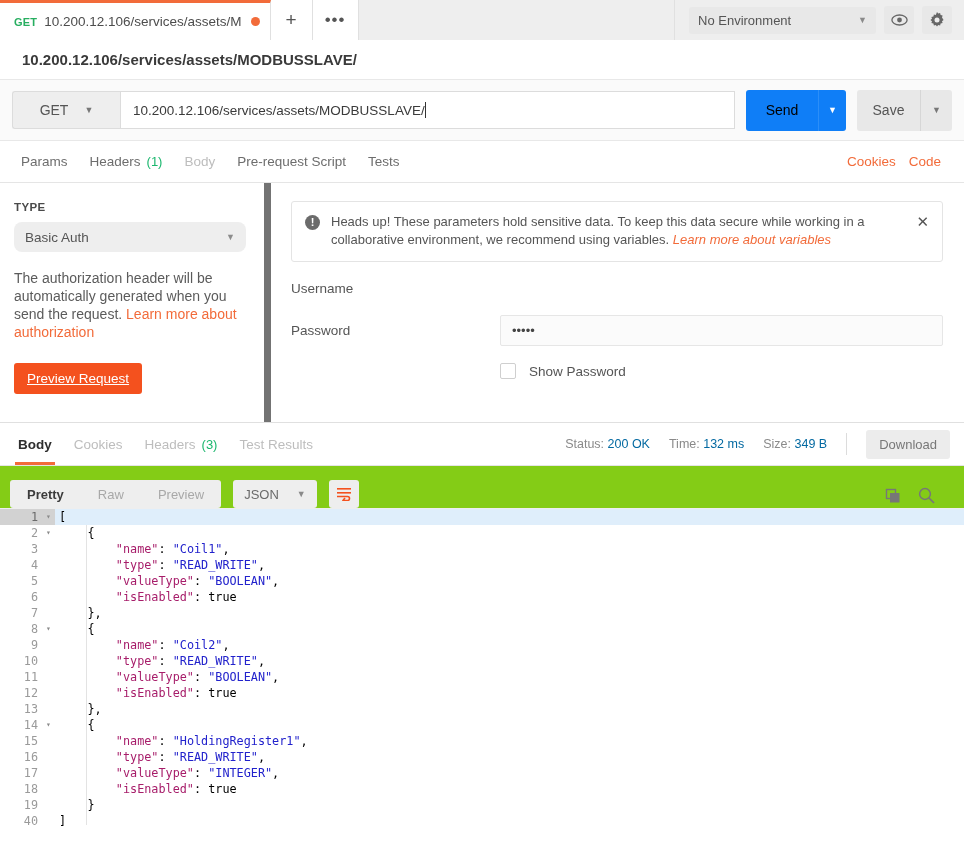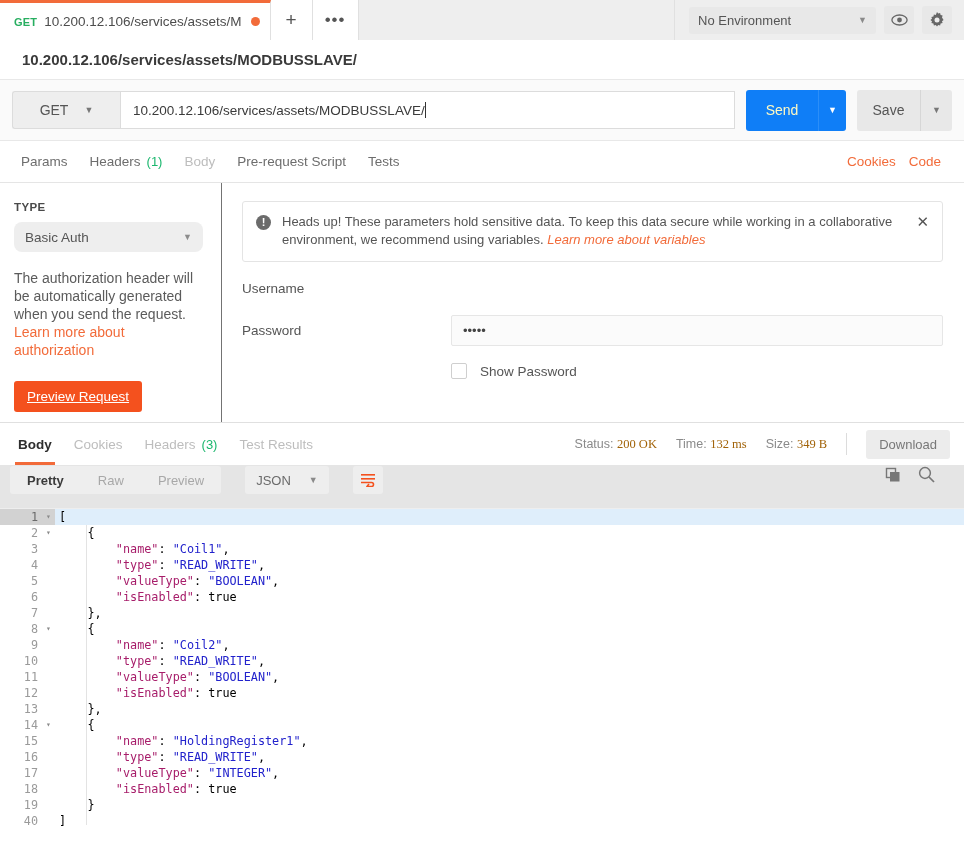--- a/index.html
+++ b/index.html
@@ -82,21 +82,21 @@
     flex: 1; height: 38px; background: #fff; border: 1px solid #dcdcdc;
     display: flex; align-items: center; padding: 0 12px;
     font-size: 13.5px; color: #3b3b3b;
   }
   .caret-bar {
     display: inline-block; width: 1px; height: 16px; background: #333;
     margin-left: 0px; vertical-align: middle;
   }
   .send-grp { display: flex; margin-left: 11px; }
   .send-btn {
-    background: #0f7ef7; color: #fef9c3; height: 41px; width: 72px;
+    background: #0f7ef7; color: #000000; height: 41px; width: 72px;
     display: flex; align-items: center; justify-content: center;
     font-size: 14px; border-radius: 3px 0 0 3px; cursor: pointer;
   }
   .send-caret {
     background: #0f7ef7; color: #fff; height: 41px; width: 28px;
     display: flex; align-items: center; justify-content: center;
     border-left: 1px solid #2b8ef8; border-radius: 0 3px 3px 0;
     font-size: 9px; cursor: pointer;
   }
   .save-grp { display: flex; margin-left: 11px; }
@@ -127,21 +127,21 @@
     height: 3px; background: #f26b3a;
   }
   .rtab.muted { color: #bdbdbd; }
   .rtab .count { color: #1bb76e; font-size: 13px; }
   .rtab .greendot { width: 8px; height: 8px; border-radius: 50%; background: #1bb76e; }
   .req-tabs-right { margin-left: auto; display: flex; align-items: center; gap: 13px; padding-right: 13px; }
   .linkorange { color: #f26b3a; font-size: 13.5px; cursor: pointer; }
 
   
   .auth-wrap { display: flex; height: 240px; background: #fff; border-bottom: 1px solid #e0e0e0; }
-  .auth-left { width: 222px; padding: 18px 18px 0 14px; border-right: 1px solid #737373; }
+  .auth-left { width: 271px; padding: 18px 18px 0 14px; border-right: 7px solid #737373; }
   .type-label { font-size: 11.5px; font-weight: bold; color: #4a4a4a; letter-spacing: .4px; margin-bottom: 9px; }
   .type-select {
     height: 30px; background: #eeeeee; border-radius: 8px;
     display: flex; align-items: center; padding: 0 11px;
     font-size: 13.5px; color: #555; cursor: pointer;
   }
   .type-select .caret { margin-left: auto; color: #8c8c8c; font-size: 9px; }
   .auth-desc { margin-top: 17px; font-size: 14px; line-height: 18px; color: #5b5b5b; }
   .auth-desc a { color: #f26b3a; text-decoration: none; cursor: pointer; }
   .preview-btn {
@@ -172,31 +172,31 @@
   .cbox { width: 16px; height: 16px; border: 1px solid #cfcfcf; border-radius: 2px; background: #fff; cursor: pointer; }
   .cbox-label { font-size: 13.5px; color: #555; }
 
   
   .resp-head {
     height: 43px; background: #fff; display: flex; align-items: stretch;
     padding: 0 7px; border-bottom: 1px solid #e5e5e5;
   }
   .resp-meta { margin-left: auto; display: flex; align-items: center; gap: 19px; padding-right: 7px; }
   .meta-item { font-size: 12.5px; color: #8a8a8a; }
-  .meta-item b { color: #a16207; font-weight: normal; font-family: Liberation Serif, serif; }
+  .meta-item b { color: #0369a1; font-weight: normal; }
   .meta-div { width: 1px; height: 22px; background: #dcdcdc; }
   .download-btn {
     background: #ececec; color: #787878; font-size: 13px;
     padding: 7px 13px; border-radius: 3px; cursor: pointer;
   }
 
   
   .body-toolbar {
-    height: 42px; background: #e5e5e5; display: flex; align-items: flex-start;
-    padding: 0 10px; gap: 24px;
+    height: 42px; background: #84cc16; display: flex; align-items: flex-end;
+    padding: 0 10px; gap: 12px;
   }
   .seg {
     background: #eeeeee; border-radius: 3px; display: flex; align-items: stretch; height: 28px;
   }
   .seg-item {
     display: flex; align-items: center; padding: 0 17px; font-size: 13px;
     color: #a8a8a8; cursor: pointer;
   }
   .seg-item.active { color: #3b3b3b; font-weight: bold; }
   .fmt-select {

